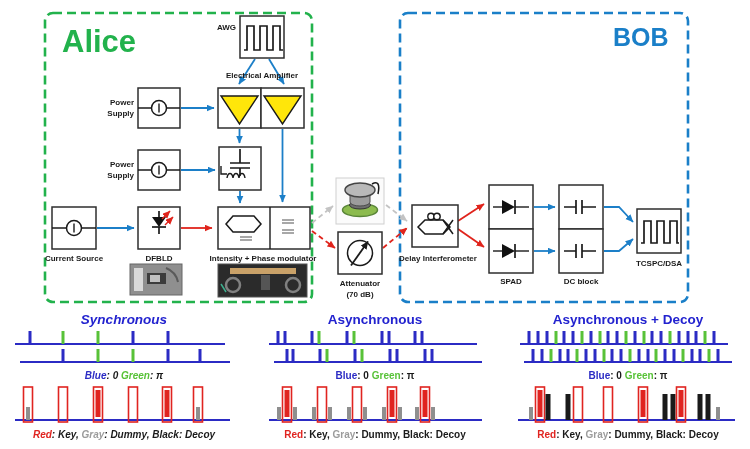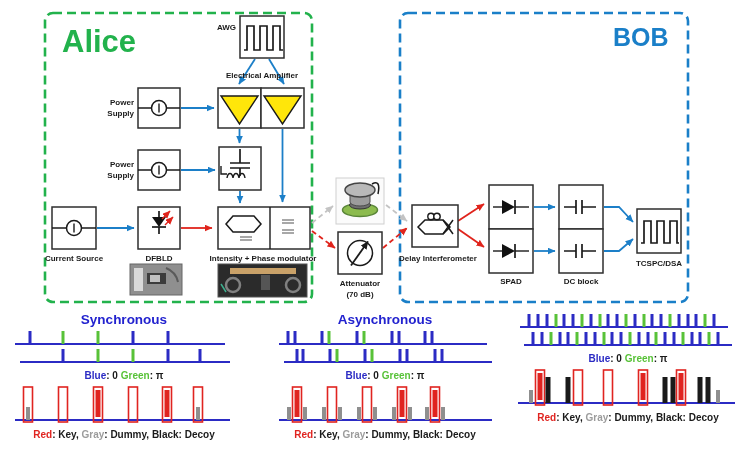--- a/index.html
+++ b/index.html
@@ -15,21 +15,21 @@
   .arrB{stroke:#1c7fc8;stroke-width:1.8;fill:none;}
   .arrR{stroke:#e0241c;stroke-width:1.8;fill:none;}
   .arrG{stroke:#c3c3c3;stroke-width:1.8;fill:none;}
   .dash{stroke-dasharray:5 3.5;}
   .gdash{stroke:#a8a8a8;stroke-width:1.8;}
   .border-alice{fill:none;stroke:#22b24c;stroke-width:2.6;stroke-dasharray:9 5;}
   .border-bob{fill:none;stroke:#1a7fc8;stroke-width:2.6;stroke-dasharray:9 5;}
   .t-alice{font-size:31px;font-weight:bold;fill:#22b24c;}
   .t-bob{font-size:25px;font-weight:bold;fill:#1a7fc8;}
   .panel{position:absolute;top:312px;width:236px;text-align:center;}
-  .panel-1{left:6px;}.panel-2{left:267px;}.panel-3{left:510px;}
+  .panel-1{left:6px;font-style:italic;}.panel-2{left:257px;}.panel-3{left:510px;}
   .panel-title{font-size:13.5px;font-weight:bold;color:#2222cf;line-height:15px;margin-bottom:2px;}
   .legend{font-size:10px;font-weight:bold;line-height:13px;white-space:nowrap;}
   .panel svg{display:block;margin:0 auto;}
   .key-svg{margin-top:1px;}
 </style>
 </head>
 <body>
 
 <div class="stage">
 
@@ -303,20 +303,21 @@
         <rect x="130.5" y="5" width="9" height="35" fill="none" stroke="#e02420" stroke-width="1.6"></rect>
         <rect x="158" y="25" width="4" height="13" fill="#8f8f8f"></rect>
         <rect x="174" y="25" width="4" height="13" fill="#8f8f8f"></rect>
         <rect x="165.5" y="8" width="5" height="27" fill="#e02420"></rect>
         <rect x="163.5" y="5" width="9" height="35" fill="none" stroke="#e02420" stroke-width="1.6"></rect>
       </svg>
   <div class="legend"><span style="color: rgb(224, 36, 32);">Red</span><span style="color: rgb(26, 26, 26);">: Key, </span><span style="color: rgb(156, 156, 156);">Gray</span><span style="color: rgb(26, 26, 26);">: Dummy, </span><span style="color: rgb(26, 26, 26);">Black</span><span style="color: rgb(26, 26, 26);">: Decoy</span></div>
 </div>
 
 <div class="panel panel-3">
+  <div class="panel-title">Asynchronous + Decoy</div>
   <svg class="train-svg" width="236" height="40">
         <line x1="10" y1="15" x2="218" y2="15" stroke="#2b2bc4" stroke-width="1.8"></line>
         <rect x="17.5" y="2" width="3" height="13" fill="#2b2bc4"></rect>
         <rect x="26.5" y="2" width="3" height="13" fill="#2b2bc4"></rect>
         <rect x="35.5" y="2" width="3" height="13" fill="#2b2bc4"></rect>
         <rect x="44.5" y="2" width="3" height="13" fill="#58c238"></rect>
         <rect x="52.5" y="2" width="3" height="13" fill="#2b2bc4"></rect>
         <rect x="61.5" y="2" width="3" height="13" fill="#2b2bc4"></rect>
         <rect x="70.5" y="2" width="3" height="13" fill="#58c238"></rect>
         <rect x="79.5" y="2" width="3" height="13" fill="#2b2bc4"></rect>

